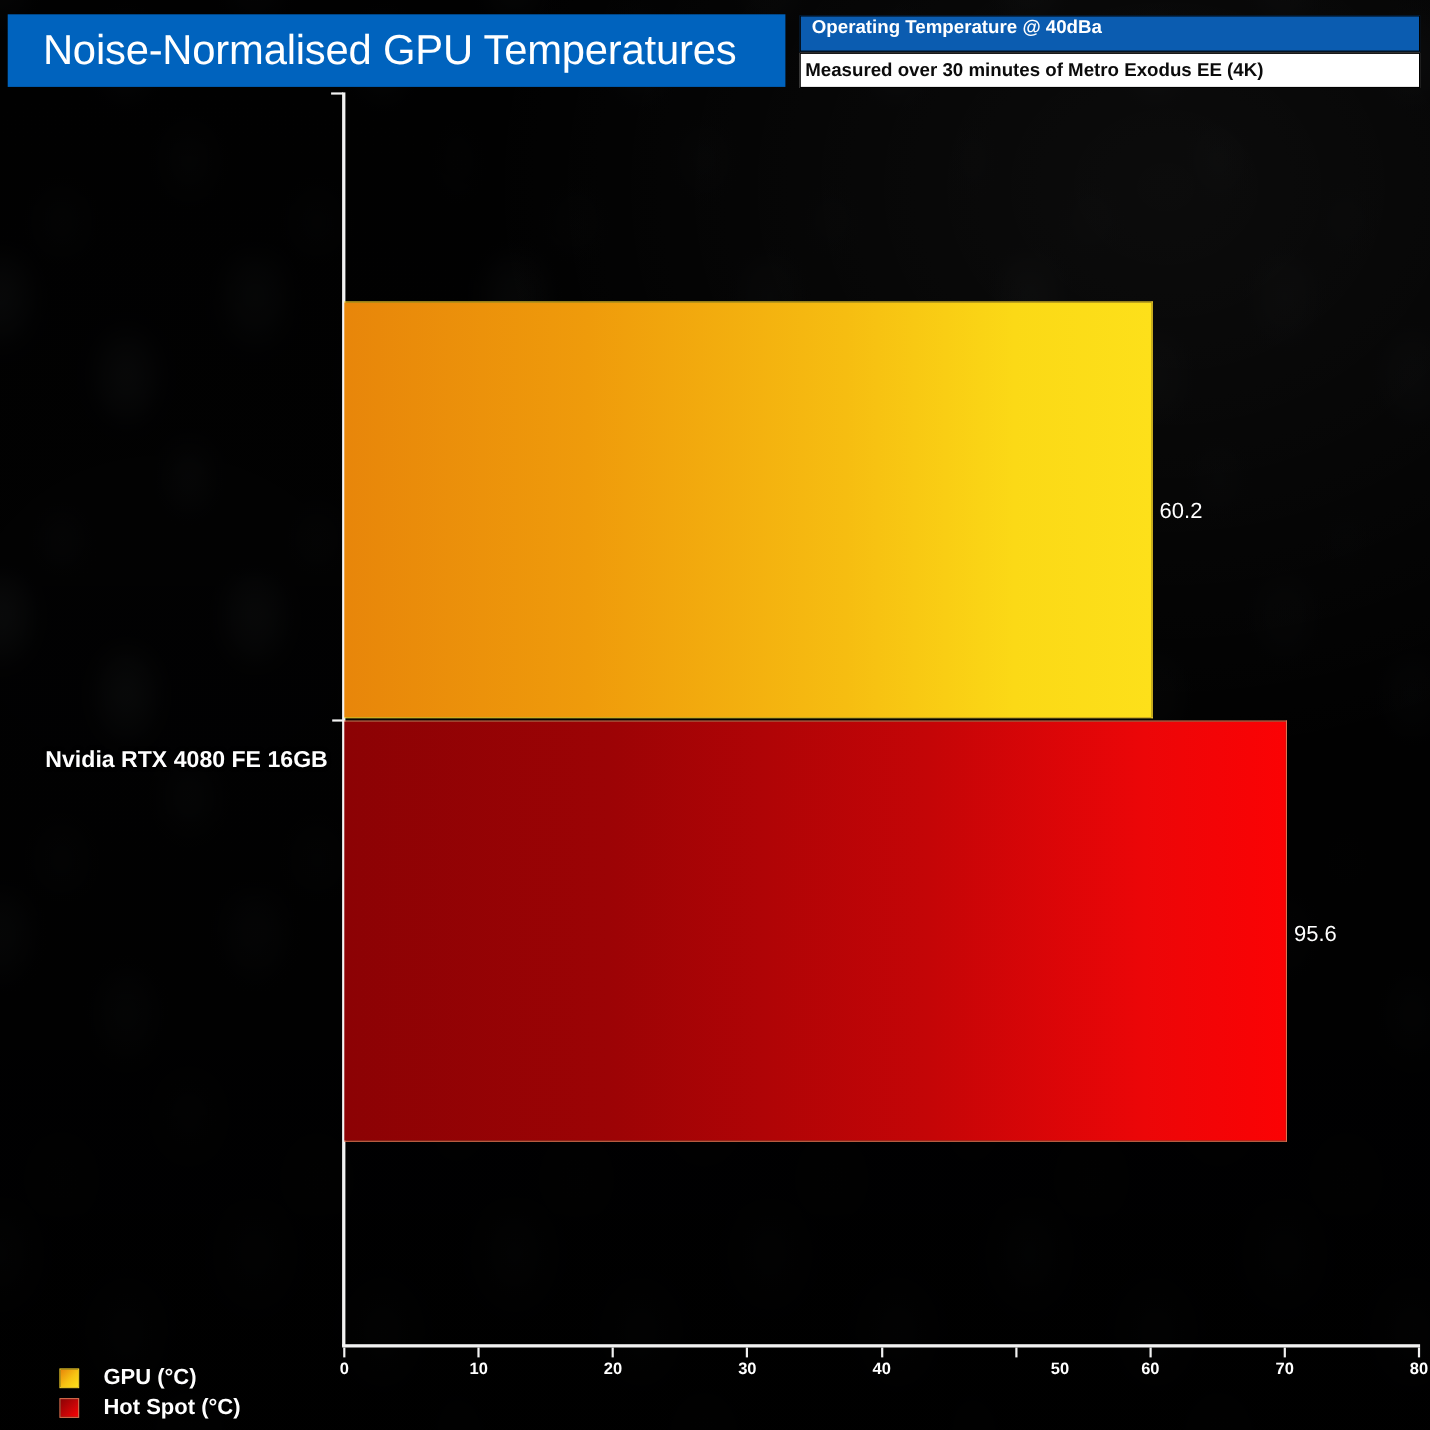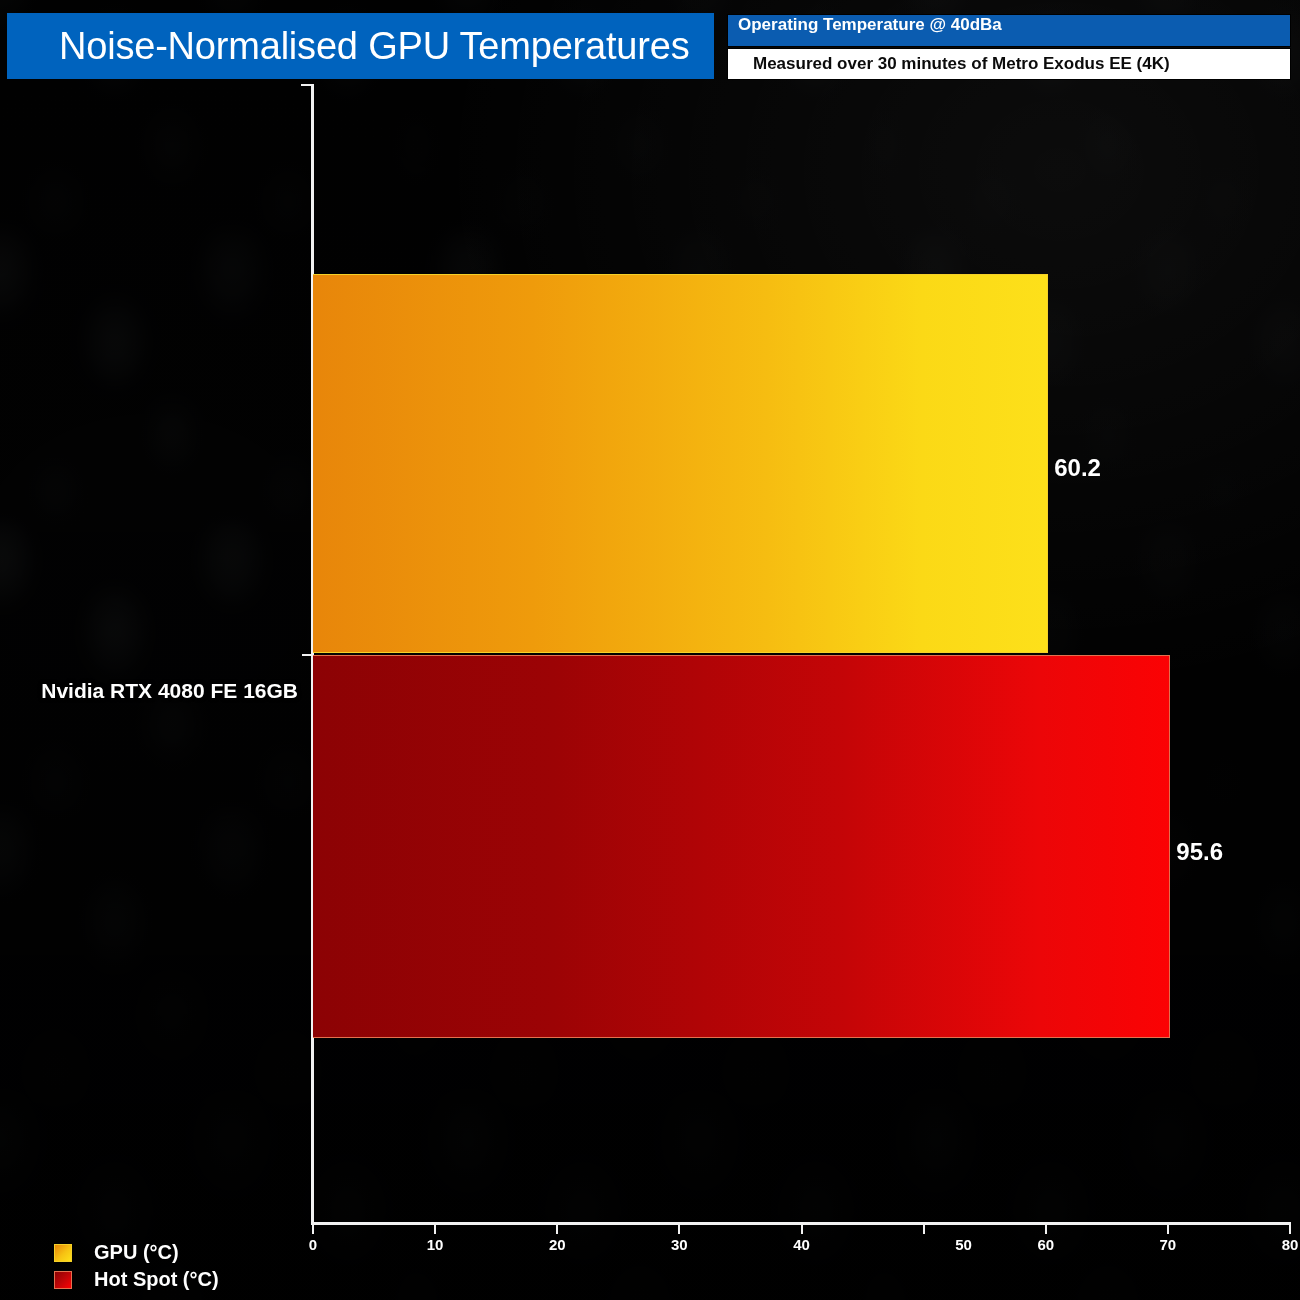--- a/index.html
+++ b/index.html
@@ -65,21 +65,21 @@
     width: 707px; height: 66px;
     background: #0063be;
     display: flex;
     align-items: center;
   }
   #title-text {
     color: #ffffff;
     font-size: 38px;
     font-weight: 400;
     letter-spacing: -0.2px;
-    padding-left: 52px;
+    padding-left: 32px;
     white-space: nowrap;
   }
 
   #infobox-blue {
     position: absolute;
     left: 727px; top: 14px;
     width: 564px; height: 33px;
     background: #0b5cb0;
     border: 1px solid #000;
     display: flex;
@@ -98,21 +98,21 @@
     width: 564px; height: 32px;
     background: #ffffff;
     border: 1px solid #000;
     display: flex;
     align-items: center;
   }
   #infobox-white span {
     color: #0b0b0b;
     font-size: 17px;
     font-weight: bold;
-    padding-left: 25px;
+    padding-left: 4px;
     white-space: nowrap;
   }
 
   
   #y-axis {
     position: absolute;
     left: 311px; top: 84px;
     width: 3px; height: 1140px;
     background: #f2f2f2;
   }
@@ -158,22 +158,22 @@
     left: 313px; top: 655px;
     width: 852px; height: 383px;
     background: linear-gradient(90deg, #8c0204 0%, #9c0305 28%, #c40507 62%, #ec0608 85%, #fb0204 100%);
     border: 1px solid #e4704f;
     border-left: none;
   }
 
   .bar-value {
     position: absolute;
     color: #ffffff;
-    font-size: 24px;
-    font-weight: bold;
+    font-size: 20px;
+    font-weight: normal;
     white-space: nowrap;
   }
   #value-gpu    { left: 1048px; top: 454px; }
   #value-hotspot{ left: 1170px; top: 838px; }
 
   
   #cat-label {
     position: absolute;
     right: 1002px;
     top: 679px;

